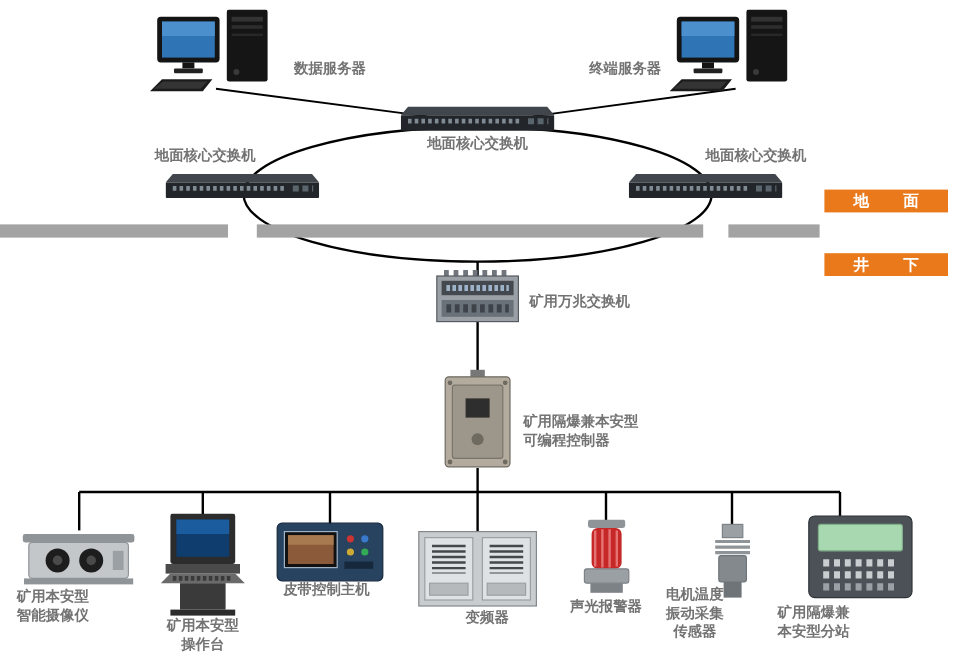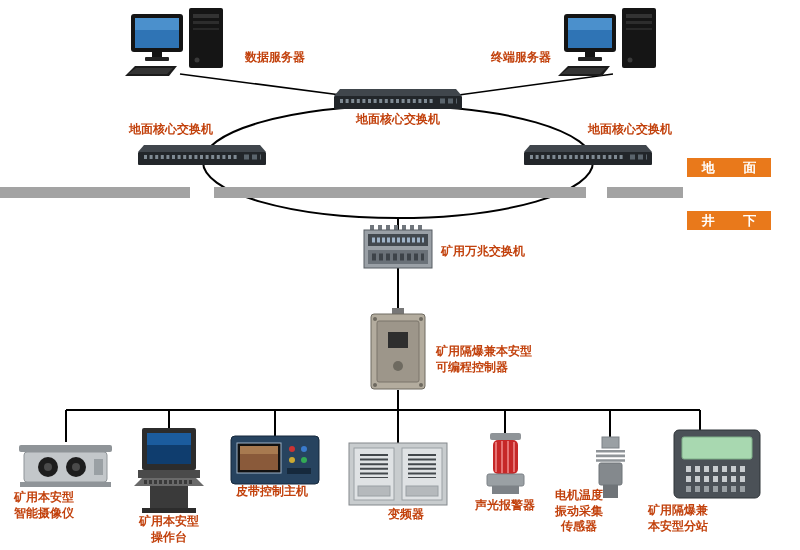--- a/index.html
+++ b/index.html
@@ -4,31 +4,31 @@
 <style>
   * { box-sizing: border-box; }
   html,body { margin:0; padding:0; }
   body { font-family: "DejaVu Sans", "Liberation Sans", sans-serif; background:#fff; }
   #canvas { position:relative; width:800px; height:550px; background:#ffffff; overflow:hidden; }
 
   .lbl {
     position:absolute;
     font-size:12px;
     font-weight:bold;
-    color:#c2410c;
+    color:#737373;
     line-height:1.3;
     white-space:pre-line;
   }
   .lbl.center { text-align:center; }
 
   .device { position:absolute; }
 
   .badge {
     position:absolute;
-    width:84px; height:19px;
+    width:103px; height:19px;
     background: var(--badge, #e9791b);
     color:#fff;
     font-size:13px;
     font-weight:bold;
     display:flex; align-items:center; justify-content:center;
     letter-spacing:12px; text-indent:12px;
   }
 
   .bar {
     position:absolute;

